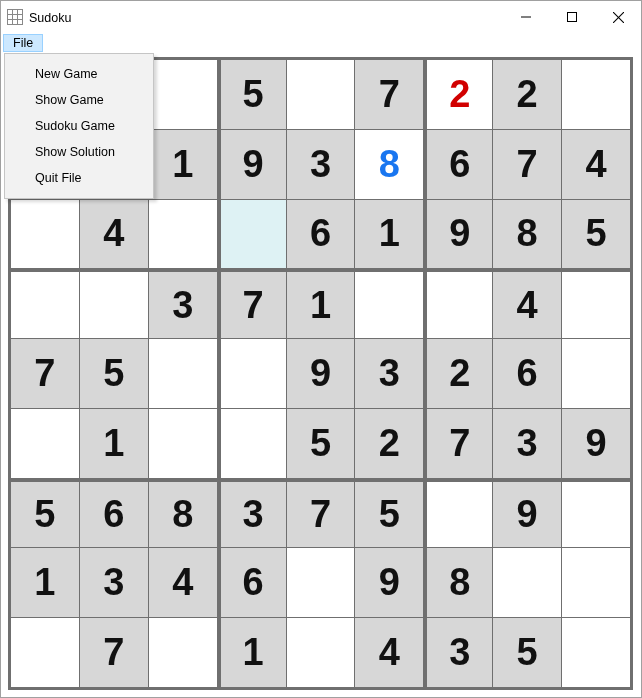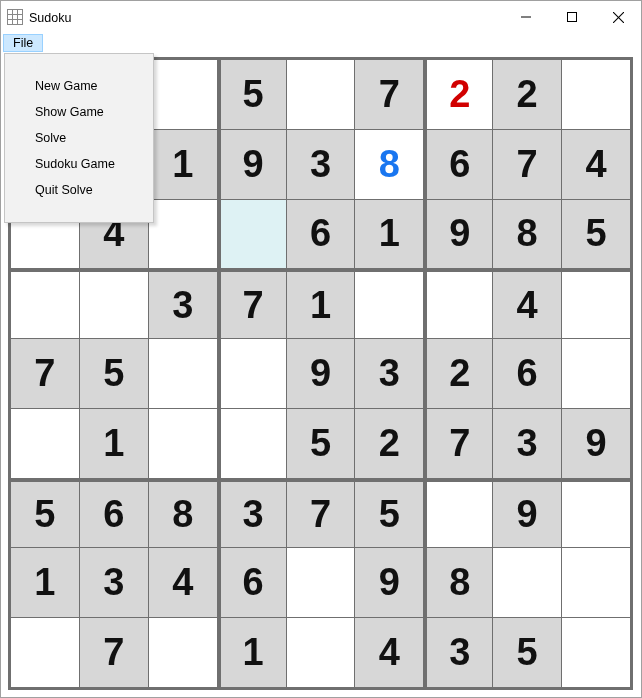--- a/index.html
+++ b/index.html
@@ -78,21 +78,21 @@
     border: 1px solid #99d1ff;
     cursor: default;
   }
   .dropdown {
     position: absolute;
     top: 20px;
     left: 3px;
     background: #f2f2f2;
     border: 1px solid #c5c5c5;
     box-shadow: 3px 3px 3px rgba(0,0,0,0.15);
-    padding: 19px 2px;
+    padding: 7px 2px;
     z-index: 100;
     min-width: 150px;
   }
   .dropdown-item {
     padding: 6px 30px 6px 28px;
     font-size: 12.5px;
     color: #000;
     cursor: default;
     white-space: nowrap;
   }
@@ -157,23 +157,23 @@
           </svg>
       </button>
     </div>
   </div>
 
   <div class="menubar">
     <div class="menu-top">File</div>
     <div class="dropdown">
       <div class="dropdown-item">New Game</div>
       <div class="dropdown-item">Show Game</div>
-      <div class="dropdown-item">Solve</div>
       <div class="dropdown-item">Sudoku Game</div>
-      <div class="dropdown-item">Quit Solve</div>
+      <div class="dropdown-item">Show Solution</div>
+      <div class="dropdown-item">Quit File</div>
     </div>
   </div>
 
   <div class="board-wrap">
     <div class="board" id="board">
         <div class="cell empty"></div>
         <div class="cell empty"></div>
         <div class="cell empty"></div>
         <div class="cell given bl">5</div>
         <div class="cell empty"></div>

